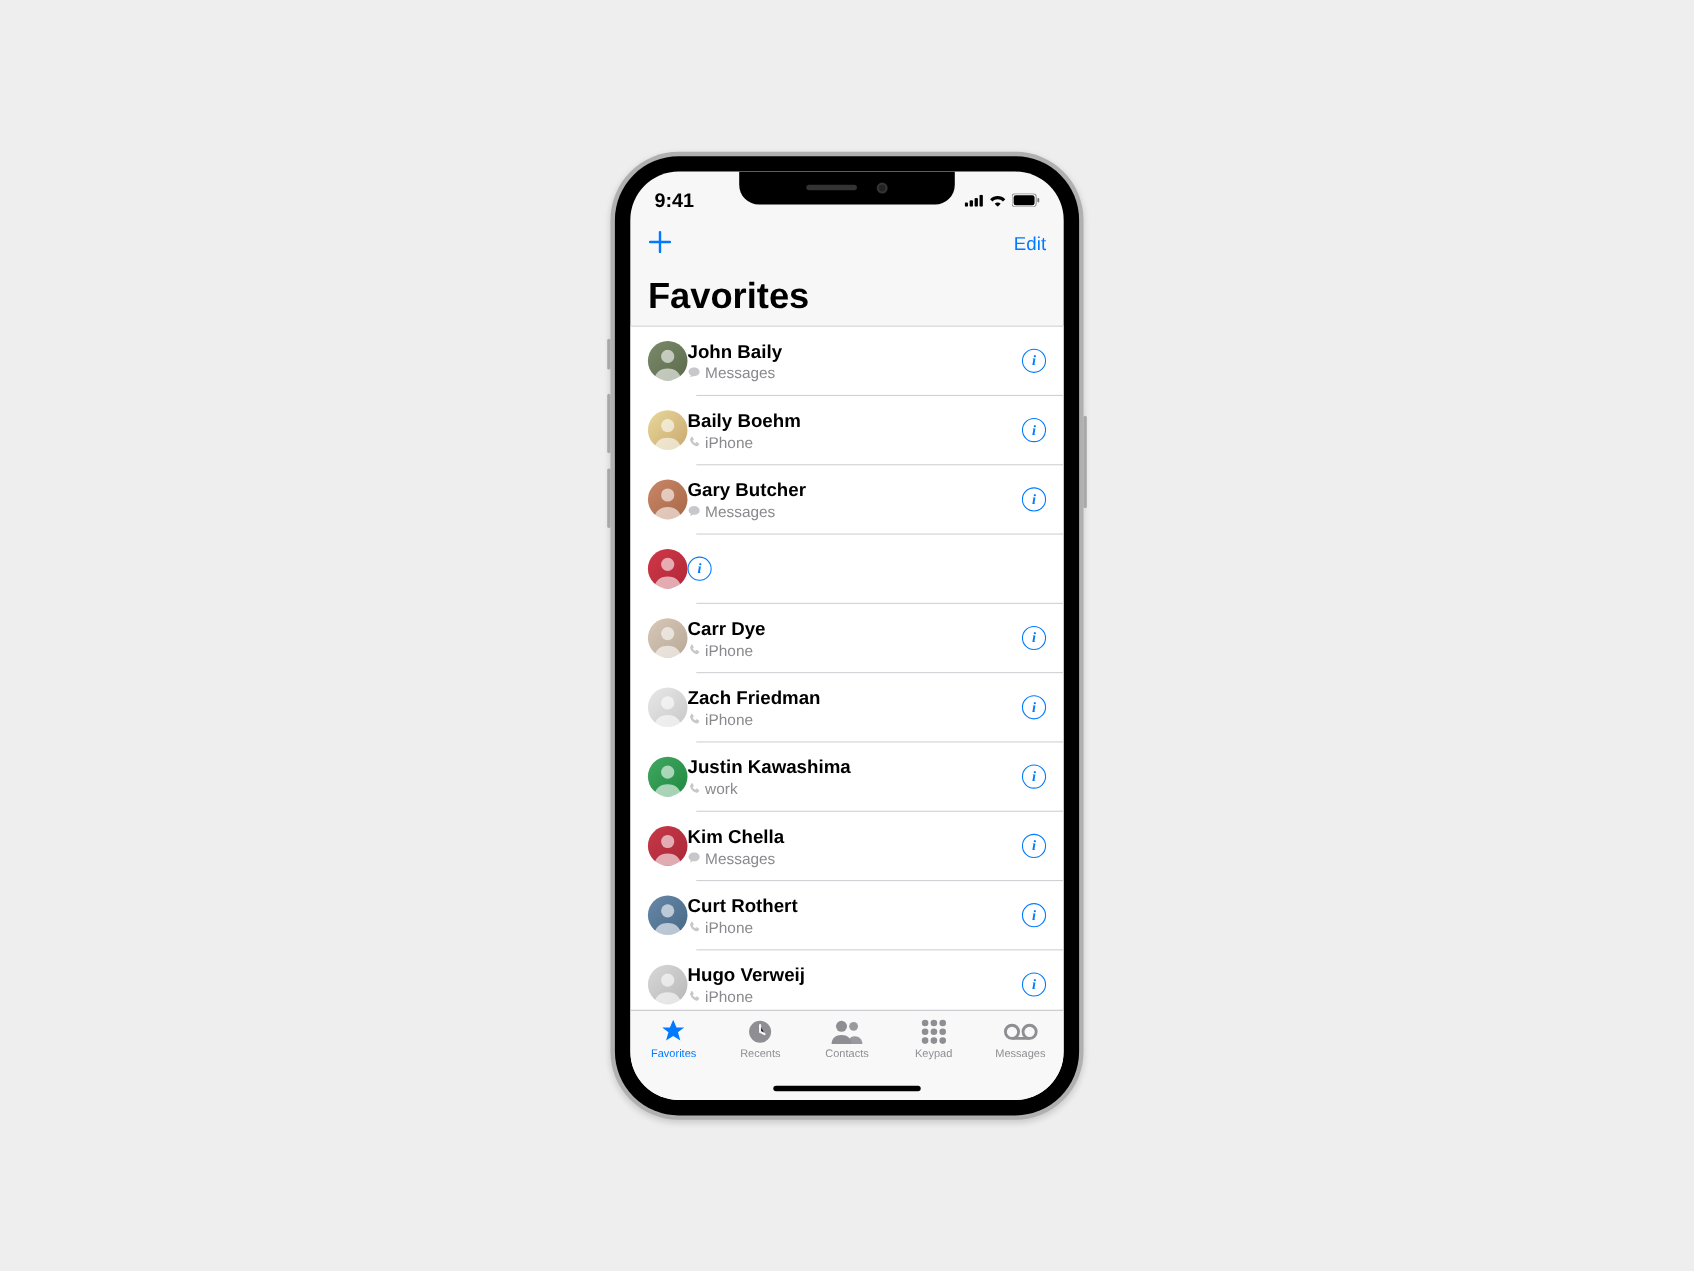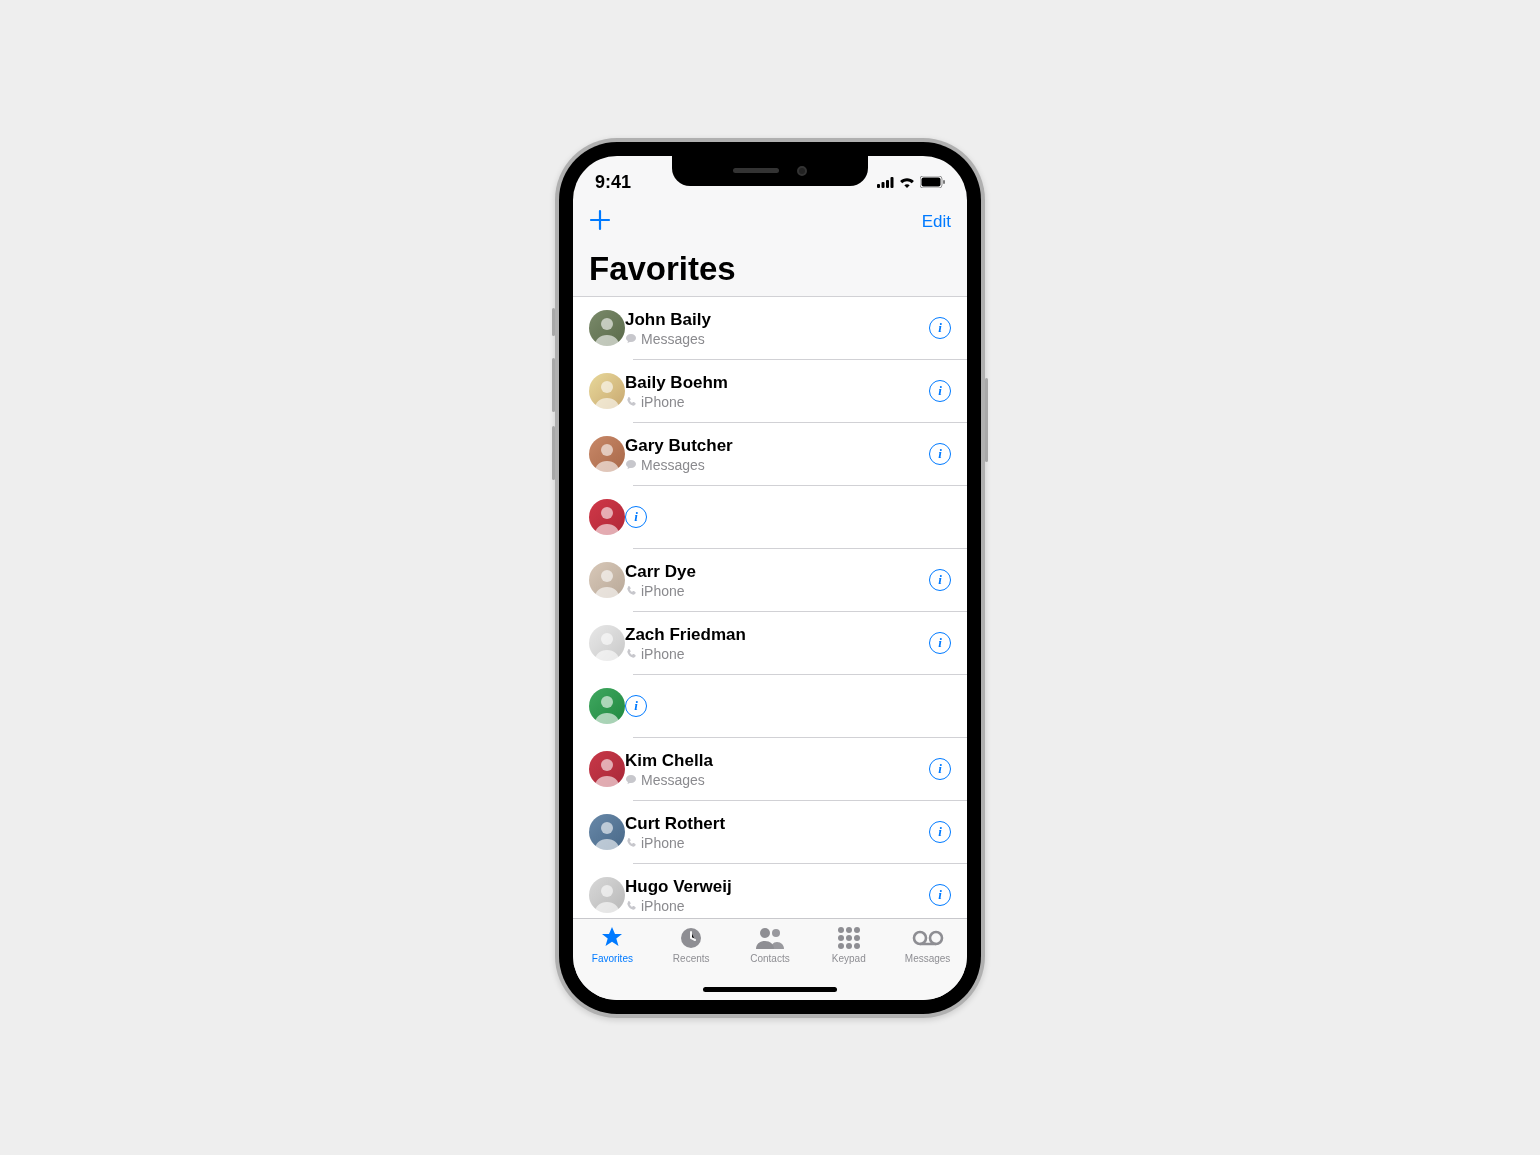--- a/index.html
+++ b/index.html
@@ -307,20 +307,31 @@
     <div class="info-btn">i</div>
     <div class="row-sep"></div>
   </div>
             <div class="row">
     <div class="avatar" style="background:linear-gradient(135deg,#40a860,#208840)">
       <svg width="36" height="36" viewBox="0 0 36 36">
                   <circle cx="18" cy="14" r="6" fill="rgba(255,255,255,0.6)"></circle>
                   <path d="M6 36c0-7 5-11 12-11s12 4 12 11Z" fill="rgba(255,255,255,0.6)"></path>
                 </svg>
     </div>
+    <div class="row-main">
+      <div class="row-name">Justin Kawashima</div>
+      <div class="row-sub">
+        <span class="sub-icon">
+                    <svg width="12" height="12" viewBox="0 0 12 12">
+                      <path fill="#c7c7cc" d="M3.2 1.2c.4-.4 1-.3 1.3.1l1 1.4c.3.4.2.9-.1 1.2l-.7.7c.5 1 1.3 1.8 2.3 2.3l.7-.7c.3-.3.8-.4 1.2-.1l1.4 1c.4.3.5.9.1 1.3l-.8.8c-.5.5-1.3.6-2 .3C5.1 8.6 3.4 6.9 2.5 4.4c-.3-.7-.2-1.5.3-2l.4-.4.0-.0Z"></path>
+                    </svg>
+                  </span>
+        <span>work</span>
+      </div>
+    </div>
     <div class="info-btn">i</div>
     <div class="row-sep"></div>
   </div>
             <div class="row">
     <div class="avatar" style="background:linear-gradient(135deg,#c83848,#a82838)">
       <svg width="36" height="36" viewBox="0 0 36 36">
                   <circle cx="18" cy="14" r="6" fill="rgba(255,255,255,0.6)"></circle>
                   <path d="M6 36c0-7 5-11 12-11s12 4 12 11Z" fill="rgba(255,255,255,0.6)"></path>
                 </svg>
     </div>

